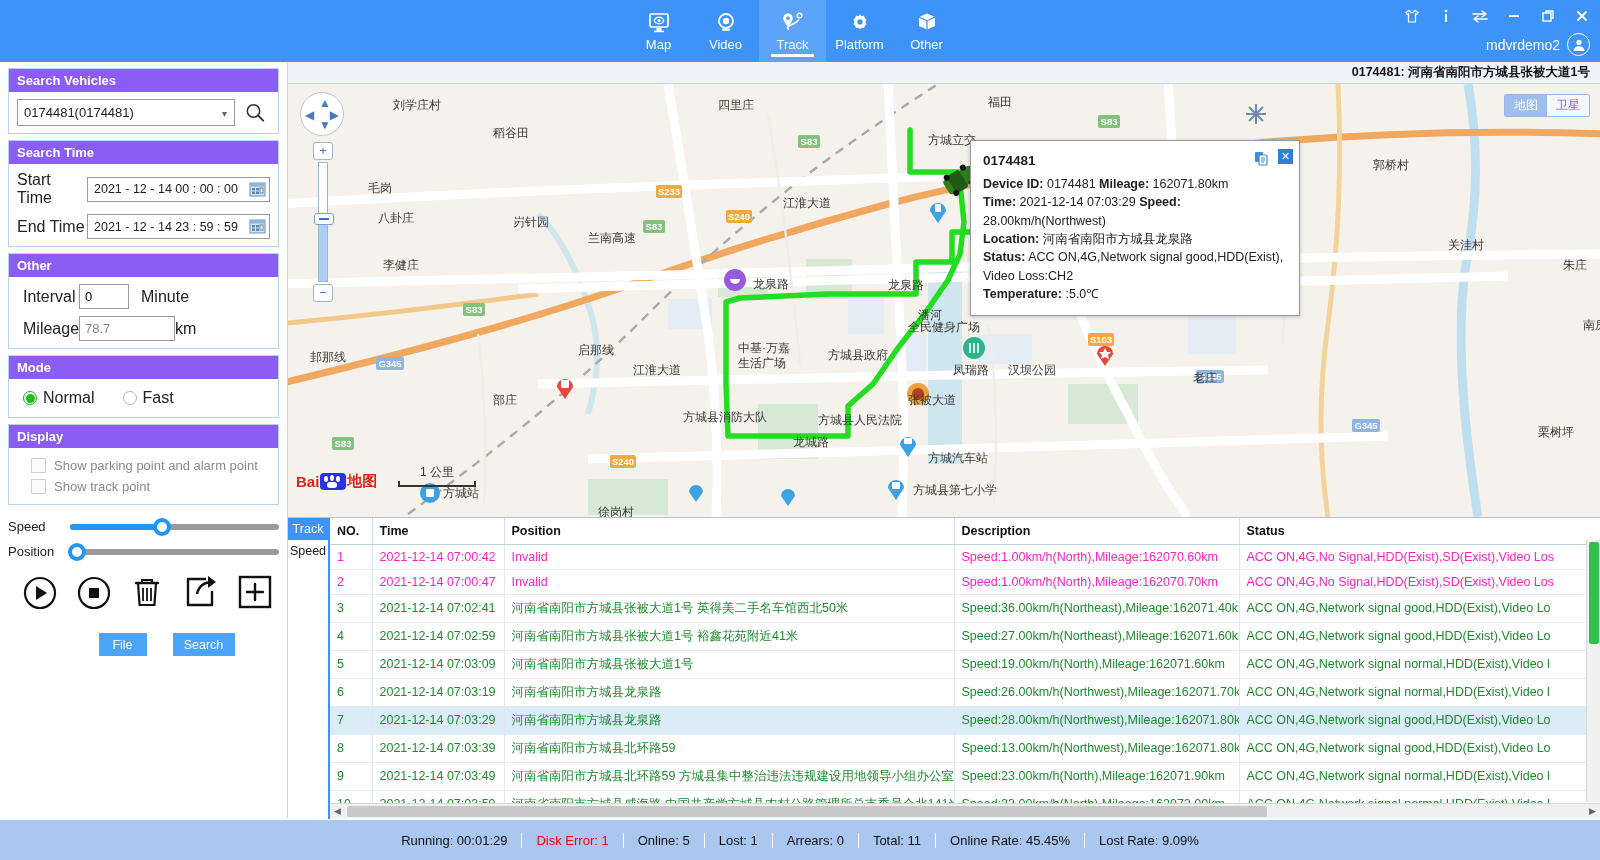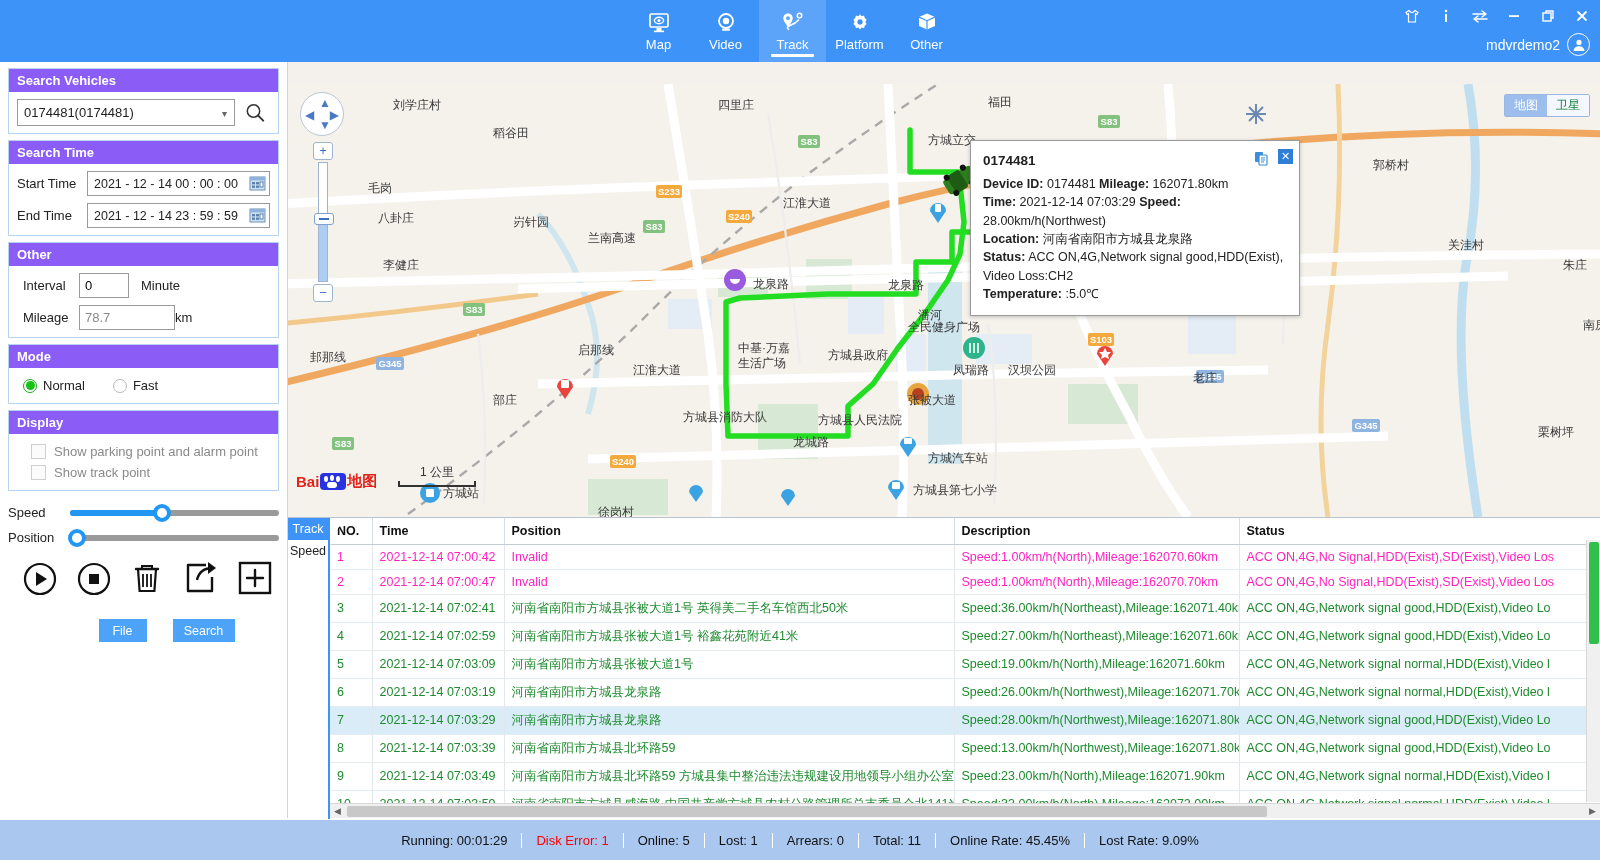--- a/index.html
+++ b/index.html
@@ -90,21 +90,21 @@
   .selarrow {
     position:absolute; right:8px; top: 9px;
     pointer-events:none; color:#666; font-size:10px;
   }
   .srchbtn {
     width: 30px; height: 27px; margin-left:5px;
     display:flex;align-items:center;justify-content:center;
     cursor:pointer;
   }
 
-  .lbl { font-size: 13px; color:#222; }
+  .lbl { font-size: 16px; color:#222; }
   .lbl-w { width: 70px; }
   .dtwrap { position: relative; flex: 1; }
   .dt {
     width: 100%; height: 25px;
     border: 1px solid #9a9a9a; background:#fff;
     font-size: 12.5px; color:#222;
     padding: 0 26px 0 6px;
     display:flex; align-items:center;
   }
   .calicon {
@@ -212,21 +212,21 @@
   }
   #zknob::after{
     content:""; position:absolute; left:4px; top:4px; width:10px;height:2px;background:#3a72c4;
   }
 
   #maptypes {
     position:absolute; right:10px; top:10px; z-index:25;
     display:flex; border:1px solid #9ab6e3; border-radius:2px; overflow:hidden;
     font-size:12px;
   }
-  .mt { padding: 2px 9px; cursor:pointer; background:#f4f7fd; color:#15803d; }
+  .mt { padding: 2px 9px; cursor:pointer; background:#f4f7fd; color:#8b5cf6; }
   .mt.on { background:#9dbdec; color:#ffffff; }
 
   #baidulogo {
     position:absolute; left:8px; bottom: 26px; z-index:25;
     display:flex; align-items:center; font-weight:bold; font-size:15px;
   }
   #scalebar {
     position:absolute; left:110px; bottom:30px; z-index:25;
     font-size:12px; color:#333; text-align:center;
   }
@@ -601,20 +601,21 @@
     </span>
   </div>
 
   <div id="actbtns">
     <button class="actbtn">File</button>
     <button class="actbtn wide">Search</button>
   </div>
 </div>
 
 <div id="maparea">
+  <div id="mapheader">0174481: 河南省南阳市方城县张被大道1号</div>
 
   <div id="mapcanvas">
     <svg id="mapsvg" width="1312" height="433" viewBox="0 0 1312 433">
       <rect x="0" y="0" width="1312" height="433" fill="#f5f2ec"></rect>
 
       <rect x="640" y="180" width="34" height="200" fill="#cfe6ef"></rect>
       <path d="M1180 0 Q1196 90 1178 180 Q1164 270 1190 433" stroke="#bfdff0" stroke-width="9" fill="none"></path>
       <path d="M250 130 Q280 160 300 220 Q318 270 300 330" stroke="#cfe6ef" stroke-width="6" fill="none"></path>
       <g fill="#d7e9d5">
         <rect x="430" y="185" width="50" height="28"></rect>

